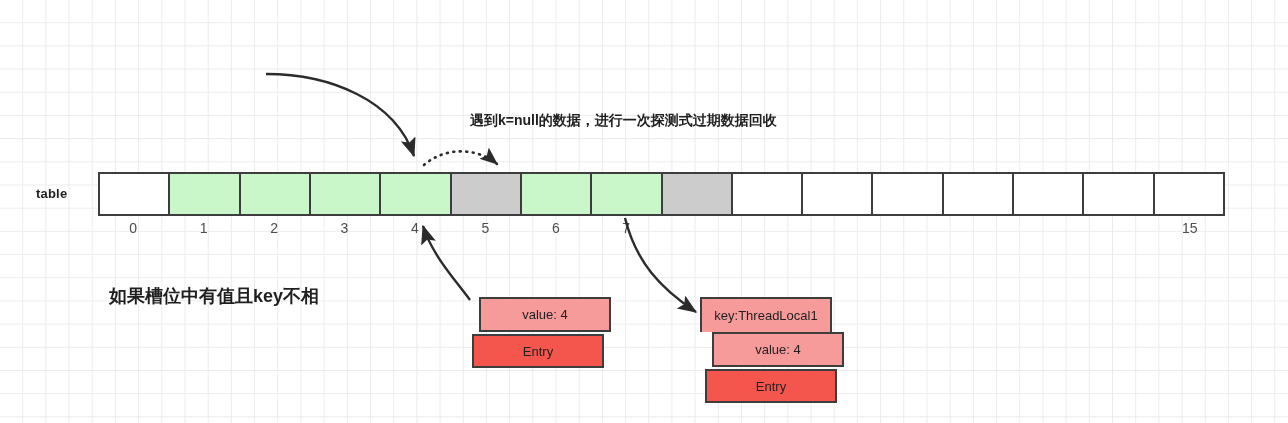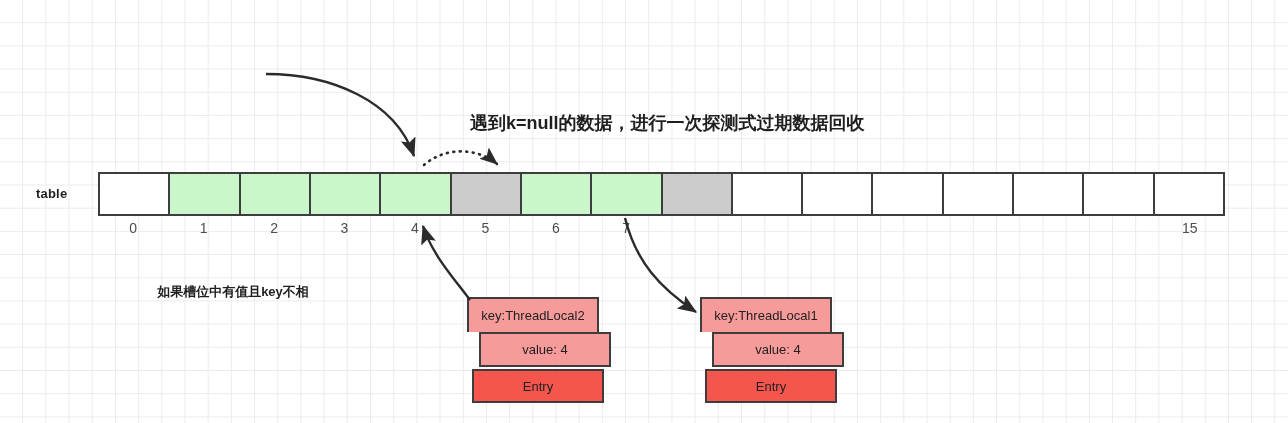--- a/index.html
+++ b/index.html
@@ -101,29 +101,28 @@
   .note {
     position: absolute;
     font-weight: bold;
     color: #1f1f1f;
     line-height: 1.45;
     font-family: "Liberation Sans", "DejaVu Sans", sans-serif;
   }
   .note-top {
     left: 470px;
     top: 110px;
-    font-size: 18px;
+    font-size: 14px;
     white-space: nowrap;
   }
   .note-bottom {
-    left: 102px;
+    left: 109px;
     top: 283px;
     width: 262px;
-    text-align: center;
-    font-size: 13px;
+    font-size: 18px;
   }
 
   
   .entry {
     position: absolute;
   }
   .entry-kv {
     width: 132px;
     background: #f79a9a;
     border: 2px solid #3d3d3d;
@@ -193,21 +192,20 @@
       <div class="index-label" style="left: 140.875px;">2</div>
       <div class="index-label" style="left: 211.312px;">3</div>
       <div class="index-label" style="left: 281.75px;">4</div>
       <div class="index-label" style="left: 352.188px;">5</div>
       <div class="index-label" style="left: 422.625px;">6</div>
       <div class="index-label" style="left: 493.062px;">7</div>
       <div class="index-label" style="left: 1056.56px;">15</div>
     </div>
 
   <div class="entry entry-1">
-    <div class="entry-kv entry-key">key:ThreadLocal2</div>
     <div class="entry-kv entry-value">value: 4</div>
     <div class="entry-title">Entry</div>
   </div>
 
   <div class="entry entry-2">
     <div class="entry-kv entry-key">key:ThreadLocal1</div>
     <div class="entry-kv entry-value">value: 4</div>
     <div class="entry-title">Entry</div>
   </div>
 

